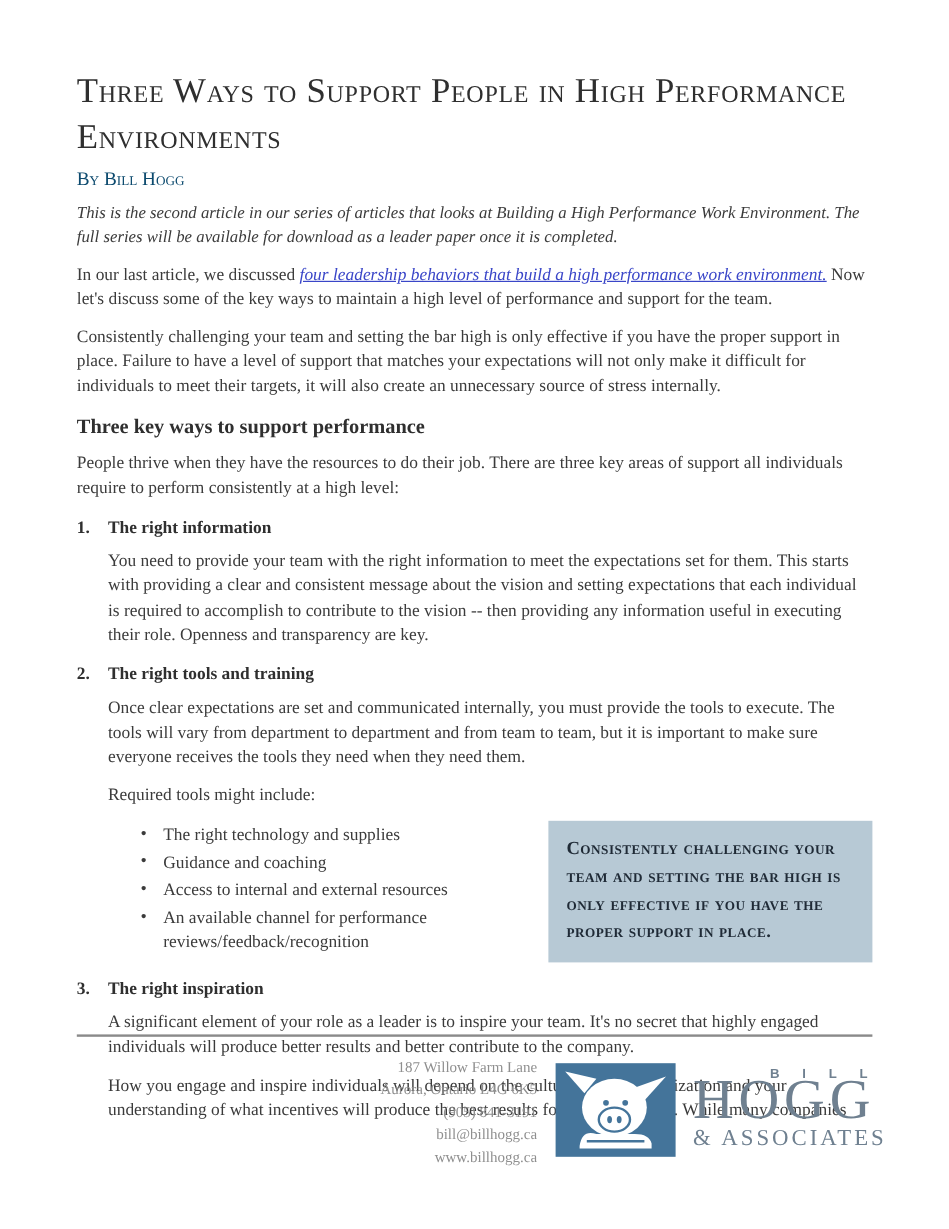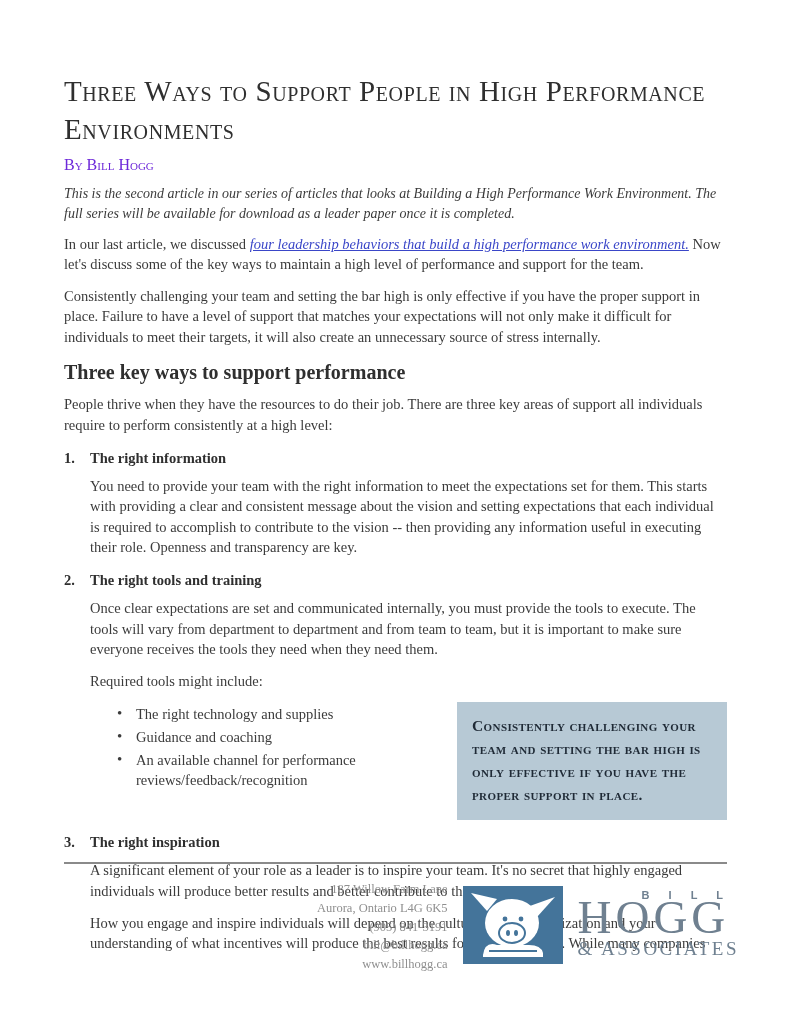--- a/index.html
+++ b/index.html
@@ -4,51 +4,51 @@
 <style>
   html,body { margin:0; padding:0; background:#ffffff; }
   .page {
     position:relative;
     width:791px; height:1024px;
     background:#ffffff;
     font-family:"Liberation Serif", serif;
     color:#3b3b3b;
     overflow:hidden;
   }
-  .content { position:absolute; left:64px; width:663px; top:73px; }
+  .content { position:absolute; left:64px; width:663px; top:58px; }
 
   .title {
     font-variant:small-caps;
     font-weight:400;
     font-size:29px;
     line-height:1.3;
     letter-spacing:0.6px;
     color:#2f2f2f;
     margin:0 0 8px 0;
   }
   .byline {
     font-variant:small-caps;
     font-size:16px;
-    color:#6d28d9;
+    color:#0c4a6e;
     margin:0 0 10px 0;
   }
   .intro {
     font-style:italic;
     font-size:14px;
     line-height:1.4;
     margin:0 0 10px 0;
   }
   p.body { font-size:14.5px; line-height:1.42; margin:0 0 11px 0; }
   a.article-link {
     color:#3a46c8;
     font-style:italic;
     text-decoration:underline;
   }
   h2.section-heading {
-    font-size:20px;
+    font-size:17px;
     font-weight:bold;
     margin:14px 0 10px 0;
     color:#2f2f2f;
   }
   .item { margin-bottom:12px; }
   .item-head { display:flex; font-weight:bold; font-size:14.5px; margin:14px 0 9px 0; color:#2f2f2f; }
   .item-num { width:26px; flex:0 0 26px; }
   .item-body { margin-left:26px; }
   .item-body p.body { margin-bottom:11px; }
 
@@ -165,20 +165,21 @@
         <span class="item-num">2.</span>
         <span>The right tools and training</span>
       </div>
       <div class="item-body">
         <p class="body">Once clear expectations are set and communicated internally, you must provide the tools to execute. The tools will vary from department to department and from team to team, but it is important to make sure everyone receives the tools they need when they need them.</p>
         <p class="body">Required tools might include:</p>
         <div class="tools-row">
           <ul class="tools">
             <li>The right technology and supplies</li>
             <li>Guidance and coaching</li>
+            <li>Access to internal and external resources</li>
             <li>An available channel for performance reviews/feedback/recognition</li>
           </ul>
           <div class="callout">Consistently challenging your team and setting the bar high is only effective if you have the proper support in place.</div>
         </div>
       </div>
     </div>
 
     <div class="item">
       <div class="item-head">
         <span class="item-num">3.</span>

